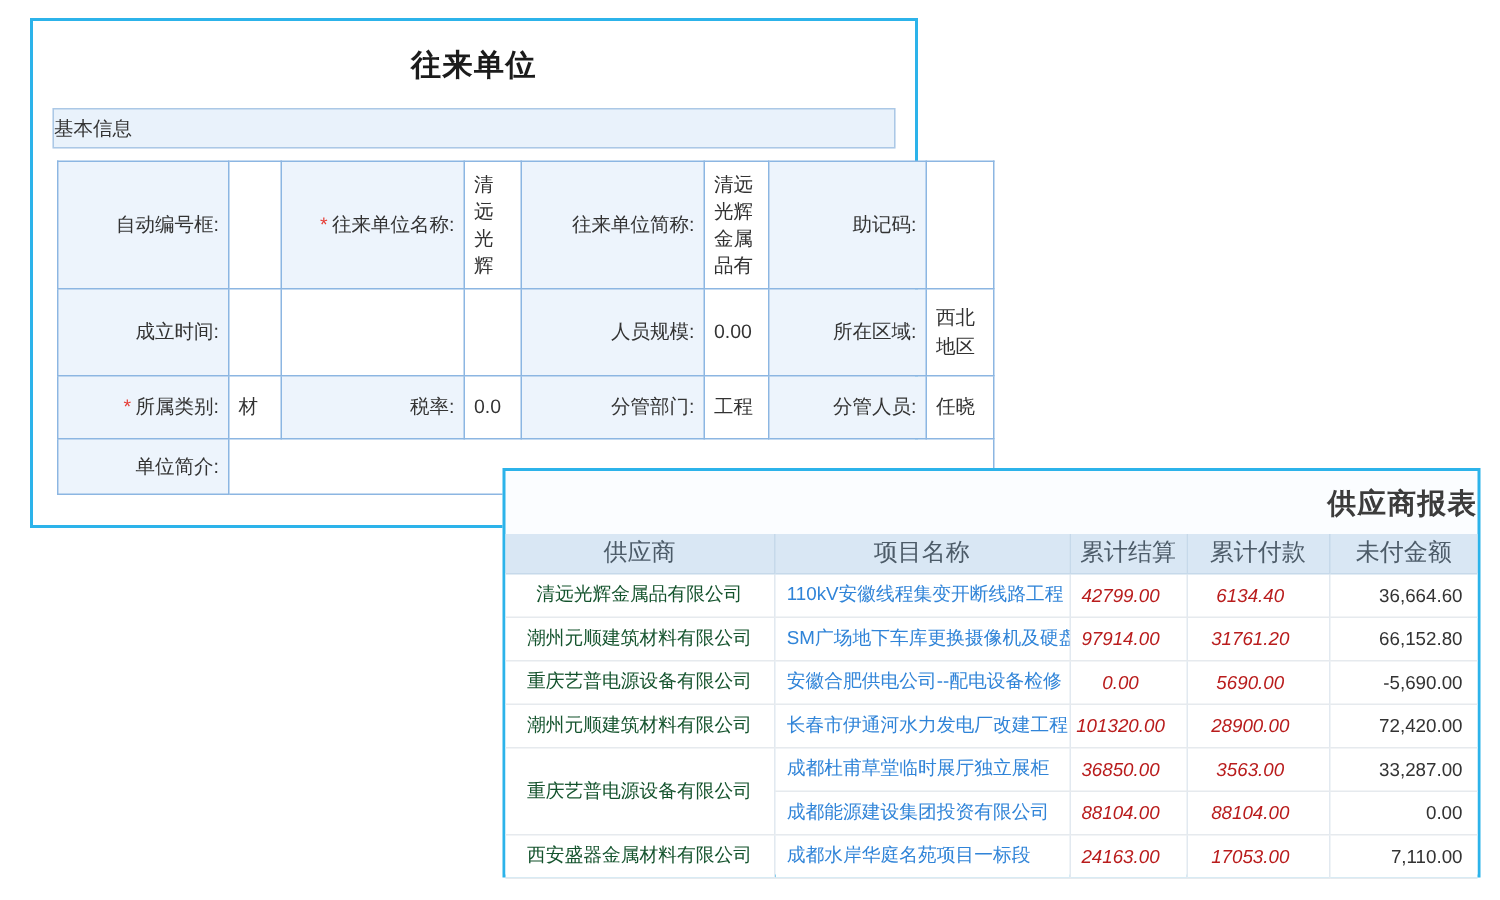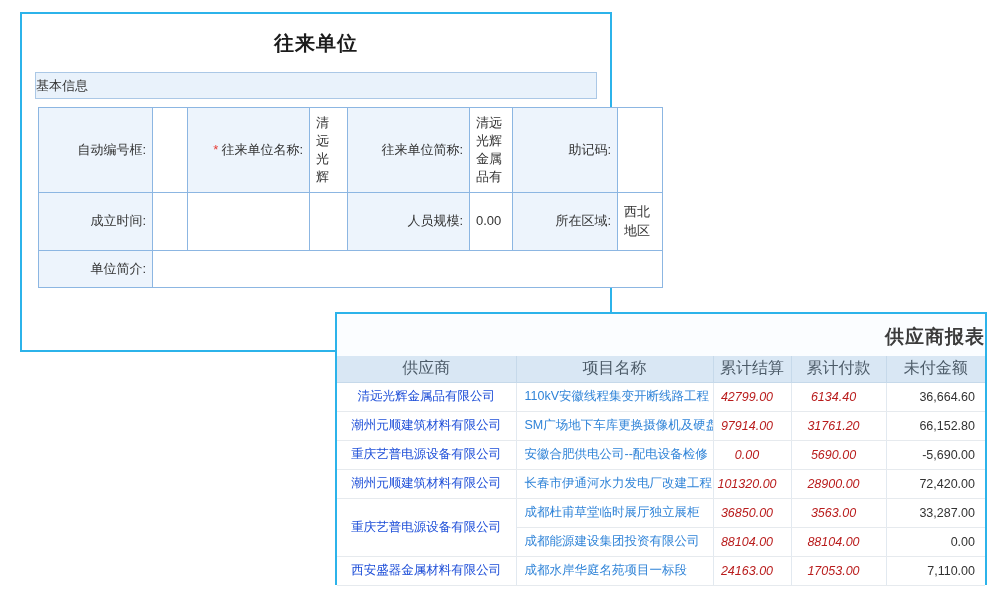--- a/index.html
+++ b/index.html
@@ -33,21 +33,21 @@
     font-size: 19px; font-weight: bold; color: #3c3c3c; letter-spacing: 1px; }
   table.report { width: 648px; border-collapse: collapse; table-layout: fixed;
     font-size: 12.5px; }
   table.report th { height: 26px; background: #d9e7f4; color: #4c5b68;
     font-weight: normal; font-size: 16px; text-align: center;
     border-right: 1px solid #c6d9ea; border-bottom: 1px solid #c6d9ea; }
   table.report th:last-child { border-right: none; }
   table.report td { height: 29px; border-bottom: 1px solid #e6eaee;
     border-right: 1px solid #e2e9f0; background: #ffffff; }
   table.report td:last-child { border-right: none; }
-  td.sup { text-align: center; color: #1d4ed8; }
+  td.sup { text-align: center; color: #14532d; }
   td.proj { text-align: left; padding-left: 8px; color: #3084d8;
     white-space: nowrap; overflow: hidden; }
   td.num { text-align: center; padding-right: 10px; color: #b91c1c; font-style: italic; }
   td.unpaid { text-align: right; padding-right: 10px; color: #333333; }
 </style>
 </head>
 <body>
 
 <div id="form-panel" class="panel">
   <div class="form-title">往来单位</div>
@@ -77,20 +77,30 @@
     </tr>
     <tr class="fr2">
       <td class="lbl">成立时间:</td>
       <td class="val"></td>
       <td class="val"></td>
       <td class="val"></td>
       <td class="lbl">人员规模:</td>
       <td class="val">0.00</td>
       <td class="lbl">所在区域:</td>
       <td class="val">西北地区</td>
+    </tr>
+    <tr class="fr3">
+      <td class="lbl"><span class="req">*</span><span>所属类别:</span></td>
+      <td class="val">材</td>
+      <td class="lbl">税率:</td>
+      <td class="val">0.0</td>
+      <td class="lbl">分管部门:</td>
+      <td class="val">工程</td>
+      <td class="lbl">分管人员:</td>
+      <td class="val">任晓</td>
     </tr>
     <tr class="fr4">
       <td class="lbl">单位简介:</td>
       <td class="val" colspan="7"></td>
     </tr>
   </tbody>
     </table>
 </div>
 
 <div id="report-panel" class="panel">

